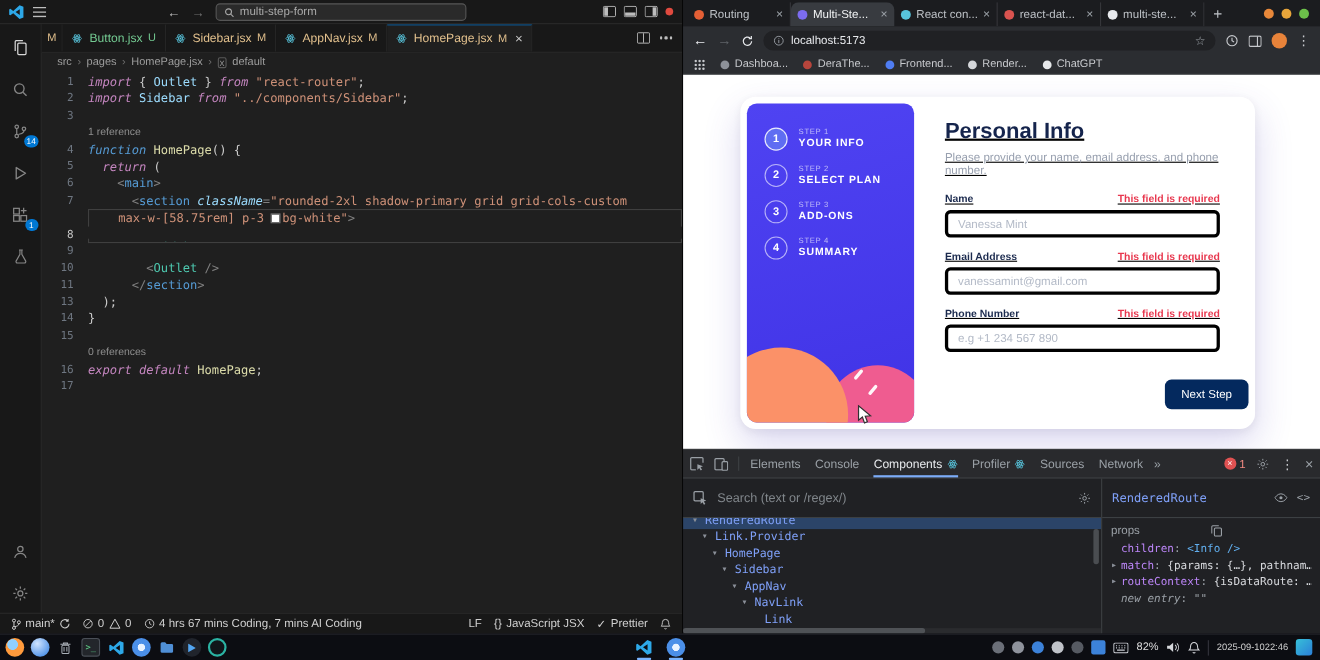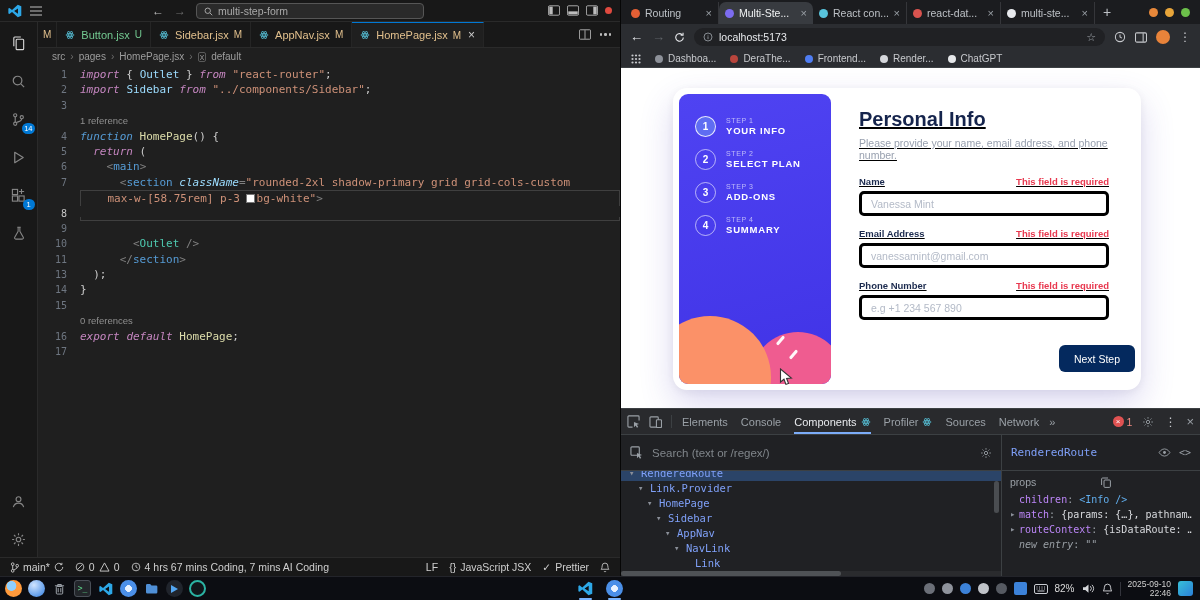--- a/index.html
+++ b/index.html
@@ -160,21 +160,21 @@
   #taskbar{position:absolute;left:0;top:576px;width:1200px;height:24px;background:#0c0d12;border-top:1px solid #23242a;display:flex;align-items:center;padding:0 5px;}
   .tb-left{display:flex;align-items:center;gap:6px;}
   .tb-ico{width:17px;height:17px;border-radius:3px;display:flex;align-items:center;justify-content:center;font-size:8px;}
   .tb-center{position:absolute;left:50%;transform:translateX(-50%);display:flex;gap:12px;align-items:center;}
   .tb-center .tb-ico{position:relative;}
   .tb-center .tb-ico::after{content:"";position:absolute;left:2px;right:2px;bottom:-3px;height:2px;background:#7ab4ff;border-radius:1px;}
   .tb-right{margin-left:auto;display:flex;align-items:center;gap:7px;padding-right:2px;}
   .tray-dot{width:11px;height:11px;border-radius:50%;}
   .tb-text{color:#dcdcdc;font-size:10px;}
   .tb-sep{width:1px;height:14px;background:#33343c;}
-  .tb-clock{display:flex;flex-direction:column;align-items:flex-end;line-height:9px;color:#d0d0d0;font-size:8.5px;}
+  .tb-clock{display:flex;flex-direction:row;align-items:flex-end;line-height:9px;color:#d0d0d0;font-size:8.5px;}
   .circle{border-radius:50%;}
 </style>
 </head>
 <body>
 
 <div id="screen">
 
   <section id="vscode">
     <div class="vs-titlebar">
       <span>

